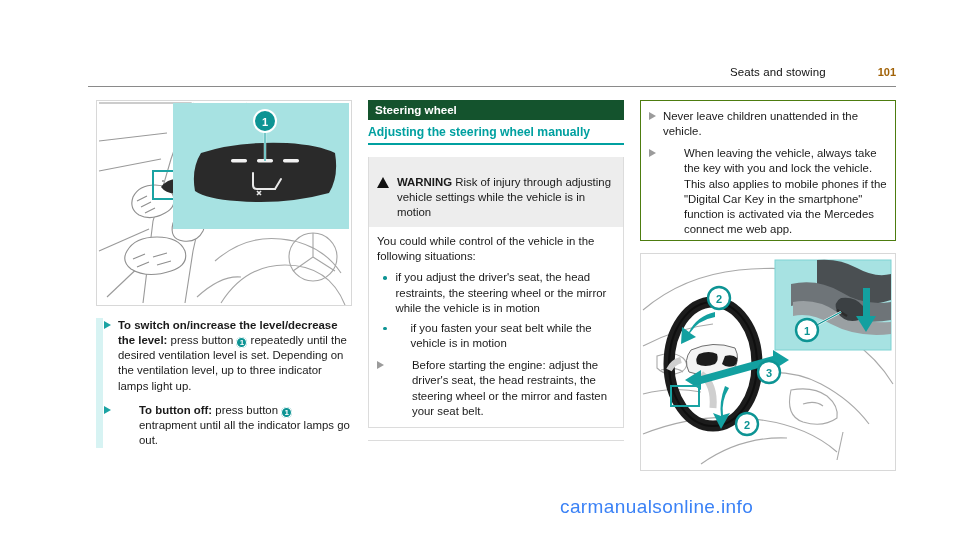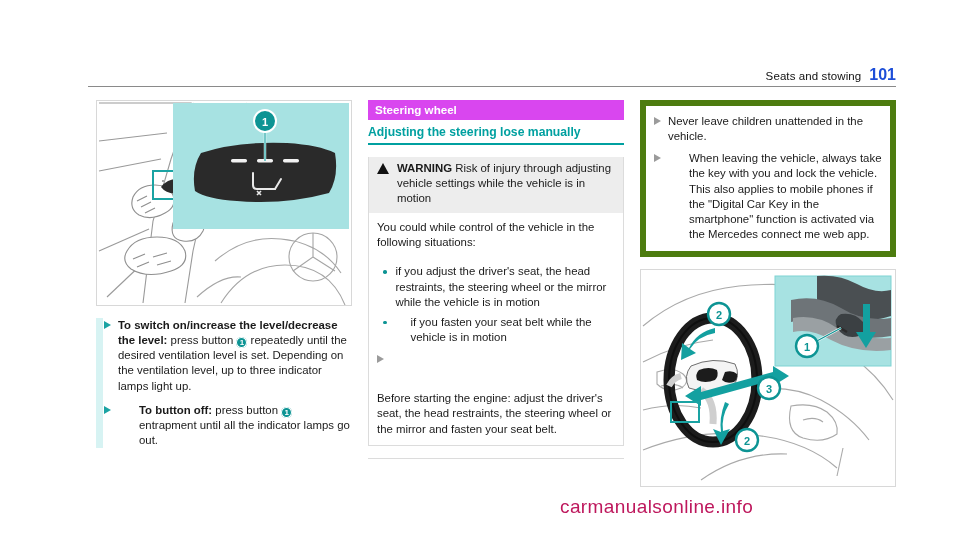--- a/index.html
+++ b/index.html
@@ -7,21 +7,21 @@
     width:960px;height:533px;background:#ffffff;
     font-family:"Liberation Sans", sans-serif;
     color:#1a1a1a;position:relative;overflow:hidden;
   }
   .page{position:absolute;left:0;top:0;width:960px;height:461px;}
 
   
   .runhead{position:absolute;left:96px;top:66px;width:800px;
            display:flex;justify-content:flex-end;align-items:baseline;gap:8px;}
   .runhead .sect{font-size:11.5px;color:#111;letter-spacing:.1px;}
-  .runhead .pno{font-size:16px;font-weight:bold;color:#1d4ed8;}
+  .runhead .pno{font-size:11px;font-weight:bold;color:#a16207;margin-left:44px;}
   .rule{position:absolute;left:88px;top:86px;width:808px;height:1px;background:#8a8a8a;}
 
   
   .col{position:absolute;top:100px;}
   .col-left{left:96px;width:256px;}
   .col-mid{left:368px;width:256px;}
   .col-right{left:640px;width:256px;}
 
   
   .illus{position:relative;border:1px solid #d8d8d8;background:#fff;}
@@ -38,51 +38,51 @@
   .step p{margin:0;}
   .b{font-weight:bold;}
 
   
   .cnum{display:inline-block;width:11px;height:11px;border-radius:50%;
         background:#0d9494;color:#fff;font-size:8px;line-height:11px;
         text-align:center;font-weight:bold;vertical-align:-1px;
         box-shadow:0 0 0 1px #fff inset;}
 
   
-  .secbar{background:#d946ef;color:#fff;font-weight:bold;font-size:11.6px;
+  .secbar{background:#14532d;color:#fff;font-weight:bold;font-size:11.6px;
           padding:3px 7px 4px;}
   .subhead{color:#00a0a0;font-weight:bold;font-size:12.2px;
            padding:5px 0 4px;border-bottom:2px solid #00a0a0;}
 
   
   .warnwrap{border:1px solid #dcdcdc;border-top:none;margin-top:12px;background:#fff;}
-  .warnhead{background:#ededed;display:flex;gap:8px;padding:4px 8px 7px;}
+  .warnhead{background:#ededed;display:flex;gap:8px;padding:18px 8px 7px;}
   .wtri{flex:0 0 auto;width:0;height:0;margin-top:2px;
         border-bottom:11px solid #111;border-left:6.5px solid transparent;border-right:6.5px solid transparent;}
   .warnhead p{margin:0;font-size:11.4px;line-height:1.32;}
   .warnbody{padding:7px 8px 8px 8px;font-size:11.4px;line-height:1.33;}
   .warnbody p{margin:0 0 5px;}
   .warnbody p:last-child{margin-bottom:0;}
-  .dots{margin:14px 0 4px;padding:0;list-style:none;}
+  .dots{margin:6px 0 4px;padding:0;list-style:none;}
   .dots li{display:flex;gap:9px;margin-bottom:5px;}
   .dots li:last-child{margin-bottom:0;gap:24px;}
   .dot{flex:0 0 auto;width:3.5px;height:3.5px;border-radius:50%;background:#0d9494;margin-top:6px;margin-left:6px;}
   .dots span.t{display:block;}
   .wsteps{margin-top:7px;}
-  .wsteps .step{margin-bottom:0;flex-direction:column;}
-
-  .contbox{border:6px solid #4d7c0f;padding:8px 8px 9px;background:#fff;}
+  .wsteps .step{margin-bottom:0;}
+
+  .contbox{border:1px solid #4d7c0f;padding:8px 8px 3px;background:#fff;}
   .contbox .step{margin-bottom:7px;}
   .contbox .step:last-child{margin-bottom:0;}
 
   
   .illus-r{margin-top:12px;border:1px solid #d8d8d8;background:#fff;}
 
   
-  .wm{position:absolute;left:560px;top:496px;font-size:19px;color:#be185d;
+  .wm{position:absolute;left:560px;top:496px;font-size:19px;color:#3b82f6;
       letter-spacing:.4px;font-family:"Liberation Sans", sans-serif;}
 </style>
 </head>
 <body>
 
 <div class="page">
 
   <div class="runhead">
     <span class="sect">Seats and stowing</span>
     <span class="pno">101</span>
@@ -165,21 +165,21 @@
         <p>
           <span class="b">To button off:</span><span> press button </span><span class="cnum">1</span><span> entrapment until all the indicator lamps go out.</span>
         </p>
       </div>
     </div>
   </div>
 
   <div class="col col-mid">
 
     <div class="secbar">Steering wheel</div>
-    <div class="subhead">Adjusting the steering lose manually</div>
+    <div class="subhead">Adjusting the steering wheel manually</div>
 
     <div class="warnwrap">
       <div class="warnhead">
         <span class="wtri"></span>
         <p><span class="b">WARNING</span><span> Risk of injury through adjusting vehicle settings while the vehicle is in motion</span></p>
       </div>
       <div class="warnbody">
         <p>You could while control of the vehicle in the following situations:</p>
         <ul class="dots">
           <li>

